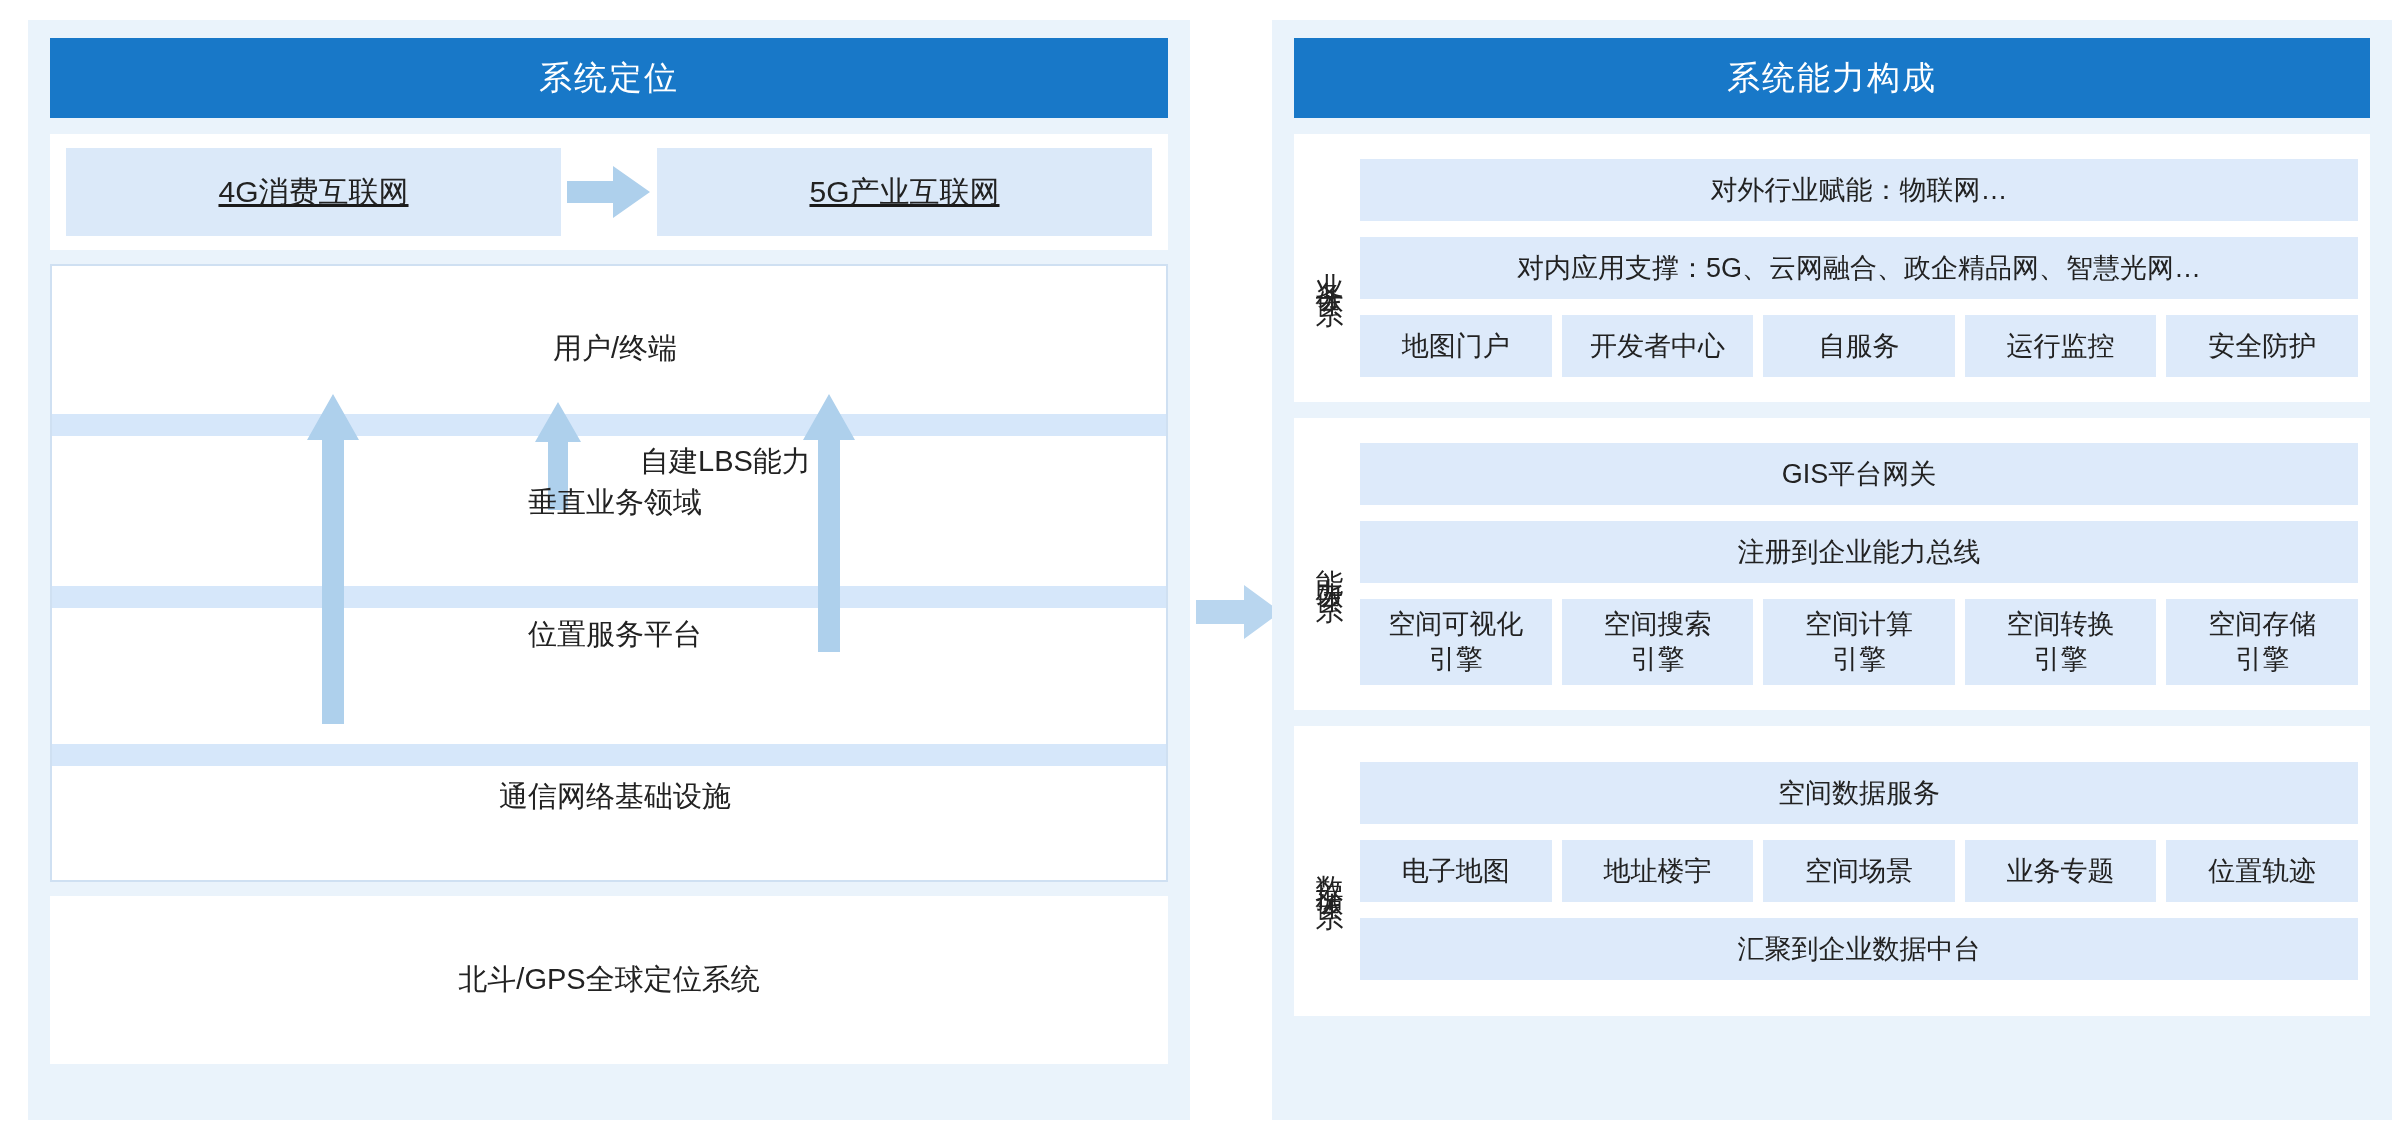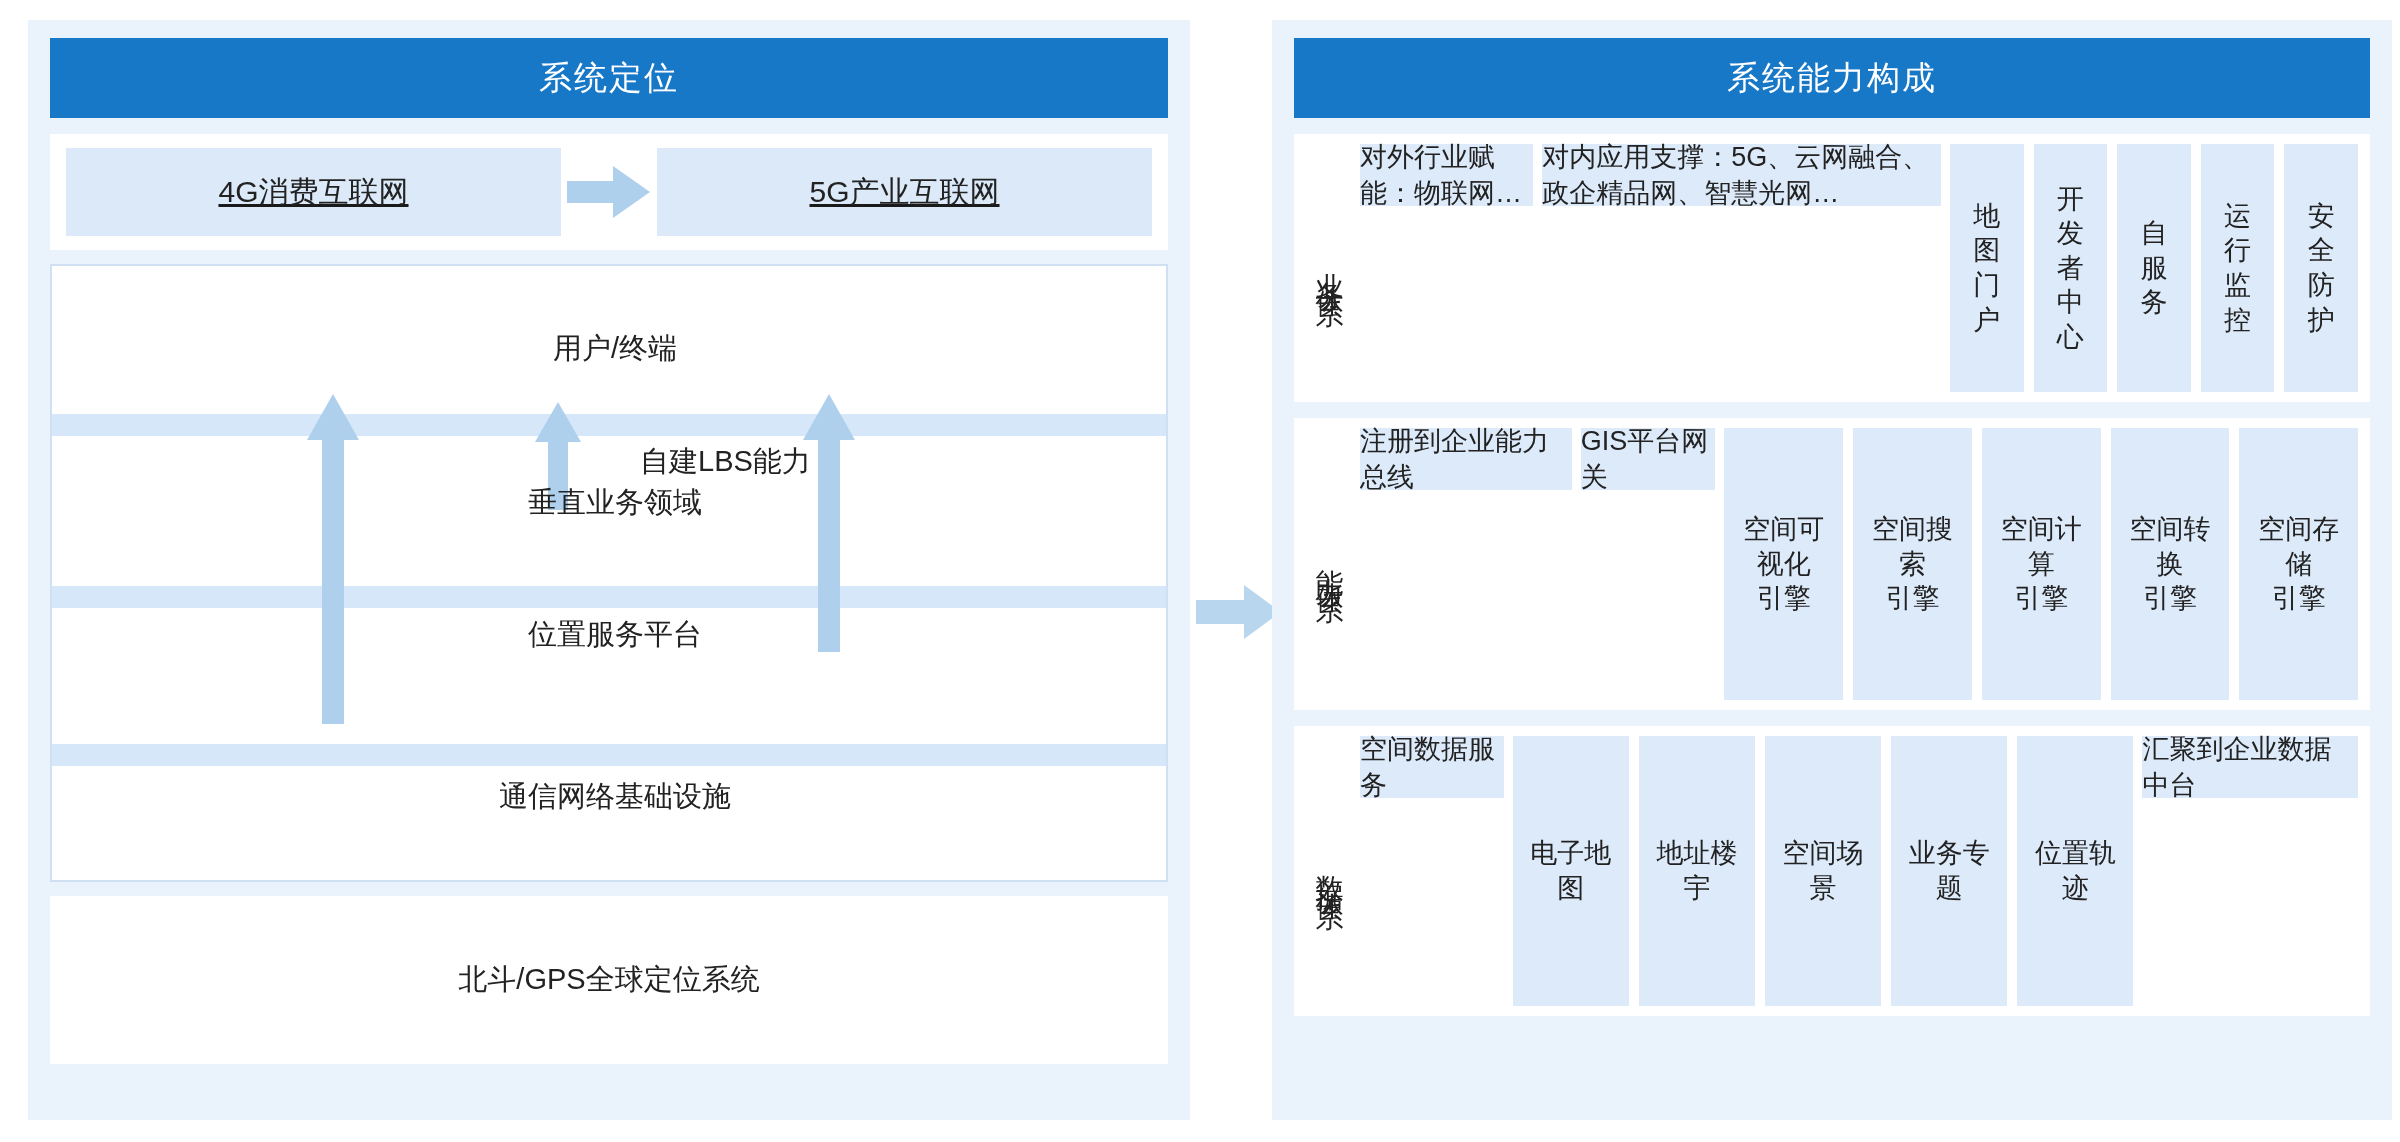--- a/index.html
+++ b/index.html
@@ -161,22 +161,22 @@
     font-size: 28px;
     color: #222;
     writing-mode: vertical-rl;
     letter-spacing: 9px;
     text-orientation: upright;
     padding: 4px 0;
   }
   .rp-body {
     flex: 1 1 auto;
     display: flex;
-    flex-direction: row;
-    gap: 9px;
+    flex-direction: column;
+    gap: 16px;
     justify-content: center;
   }
   .rp-wide {
     background: #ddeafa;
     height: 62px;
     display: flex;
     align-items: center;
     justify-content: center;
     font-size: 27px;
     color: #222;
@@ -286,22 +286,22 @@
           <div class="rp-cell">自服务</div>
           <div class="rp-cell">运行监控</div>
           <div class="rp-cell">安全防护</div>
         </div>
       </div>
     </div>
 
     <div class="rp-group group-cap">
       <div class="rp-vlabel">能力体系</div>
       <div class="rp-body">
+        <div class="rp-wide">GIS平台网关</div>
         <div class="rp-wide">注册到企业能力总线</div>
-        <div class="rp-wide">GIS平台网关</div>
         <div class="rp-cells">
           <div class="rp-cell two-line">空间可视化<br>引擎</div>
           <div class="rp-cell two-line">空间搜索<br>引擎</div>
           <div class="rp-cell two-line">空间计算<br>引擎</div>
           <div class="rp-cell two-line">空间转换<br>引擎</div>
           <div class="rp-cell two-line">空间存储<br>引擎</div>
         </div>
       </div>
     </div>
 

